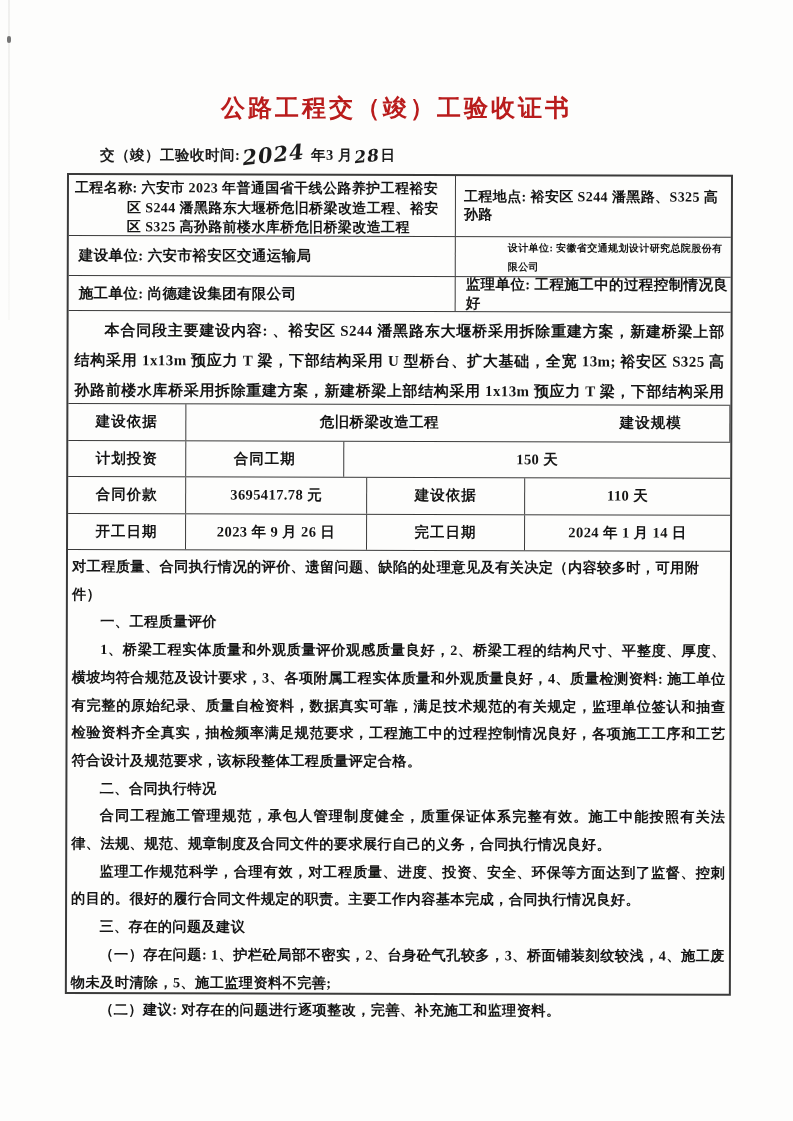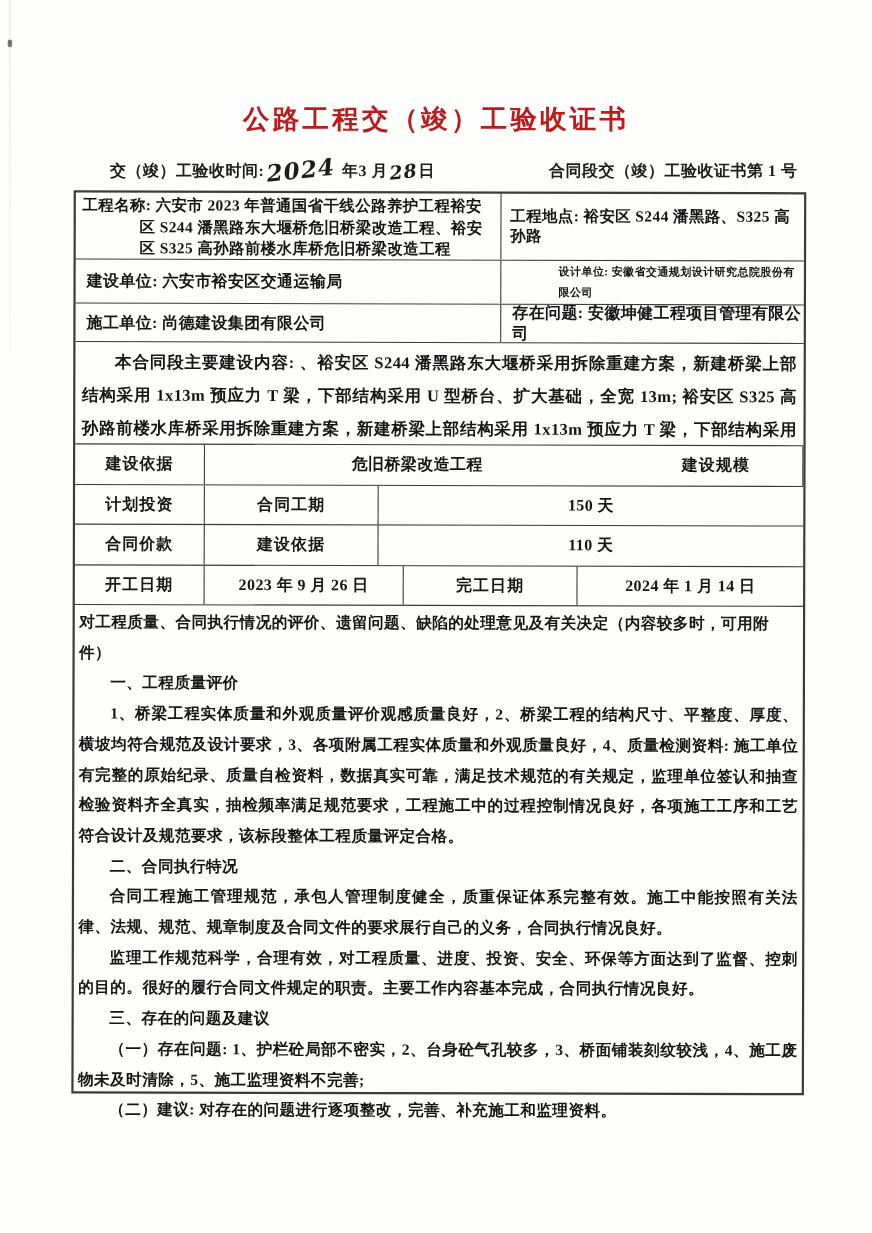--- a/index.html
+++ b/index.html
@@ -95,38 +95,37 @@
   <div class="artifact-dot"></div>
 
   <h1 class="title">公路工程交（竣）工验收证书</h1>
 
   <div class="subhead">
     <div class="time-line">
       <span>交（竣）工验收时间:</span><span class="hw big">2024</span>
       <span>年</span><span>3</span>
       <span>月</span><span class="hw day">28</span><span>日</span>
     </div>
-    <div>合同段交（竣）工验收证书第 1 号</div>
   </div>
 
   <div class="grid">
 
     <div class="row rowA">
       <div class="cell divR wL name-cell">工程名称: 六安市 2023 年普通国省干线公路养护工程裕安区 S244 潘黑路东大堰桥危旧桥梁改造工程、裕安区 S325 高孙路前楼水库桥危旧桥梁改造工程</div>
       <div class="cell wR loc-cell">工程地点: 裕安区 S244 潘黑路、S325 高孙路</div>
     </div>
 
     <div class="row rowB">
       <div class="cell divR wL unit-cell">建设单位: 六安市裕安区交通运输局</div>
       <div class="cell wR unit-cell wrap">设计单位: 安徽省交通规划设计研究总院股份有限公司</div>
     </div>
 
     <div class="row rowC">
       <div class="cell divR wL unit-cell">施工单位: 尚德建设集团有限公司</div>
-      <div class="cell wR unit-cell">存在问题: 安徽坤健工程项目管理有限公司</div>
+      <div class="cell wR unit-cell">监理单位: 工程施工中的过程控制情况良好</div>
     </div>
 
     <div class="row rowD">
       <div class="cell">
         <p>本合同段主要建设内容: 、裕安区 S244 潘黑路东大堰桥采用拆除重建方案，新建桥梁上部结构采用 1x13m 预应力 T 梁，下部结构采用 U 型桥台、扩大基础，全宽 13m; 裕安区 S325 高孙路前楼水库桥采用拆除重建方案，新建桥梁上部结构采用 1x13m 预应力 T 梁，下部结构采用 U 型桥台、扩大基础，全宽 8.5m。</p>
       </div>
     </div>
 
     <div class="row row4">
       <div class="cell divR c0 lab">建设依据</div>
@@ -135,20 +134,21 @@
     </div>
 
     <div class="row row4">
       <div class="cell divR c0 lab">计划投资</div>
       <div class="cell divR c2 lab">合同工期</div>
       <div class="cell c3 val">150 天</div>
     </div>
 
     <div class="row row4">
       <div class="cell divR c0 lab">合同价款</div>
+      <div class="cell divR c1 val">3695417.78 元</div>
       <div class="cell divR c2 lab">建设依据</div>
       <div class="cell c3 val">110 天</div>
     </div>
 
     <div class="row row4">
       <div class="cell divR c0 lab">开工日期</div>
       <div class="cell divR c1 val">2023 年 9 月 26 日</div>
       <div class="cell divR c2 lab">完工日期</div>
       <div class="cell c3 val">2024 年 1 月 14 日</div>
     </div>

